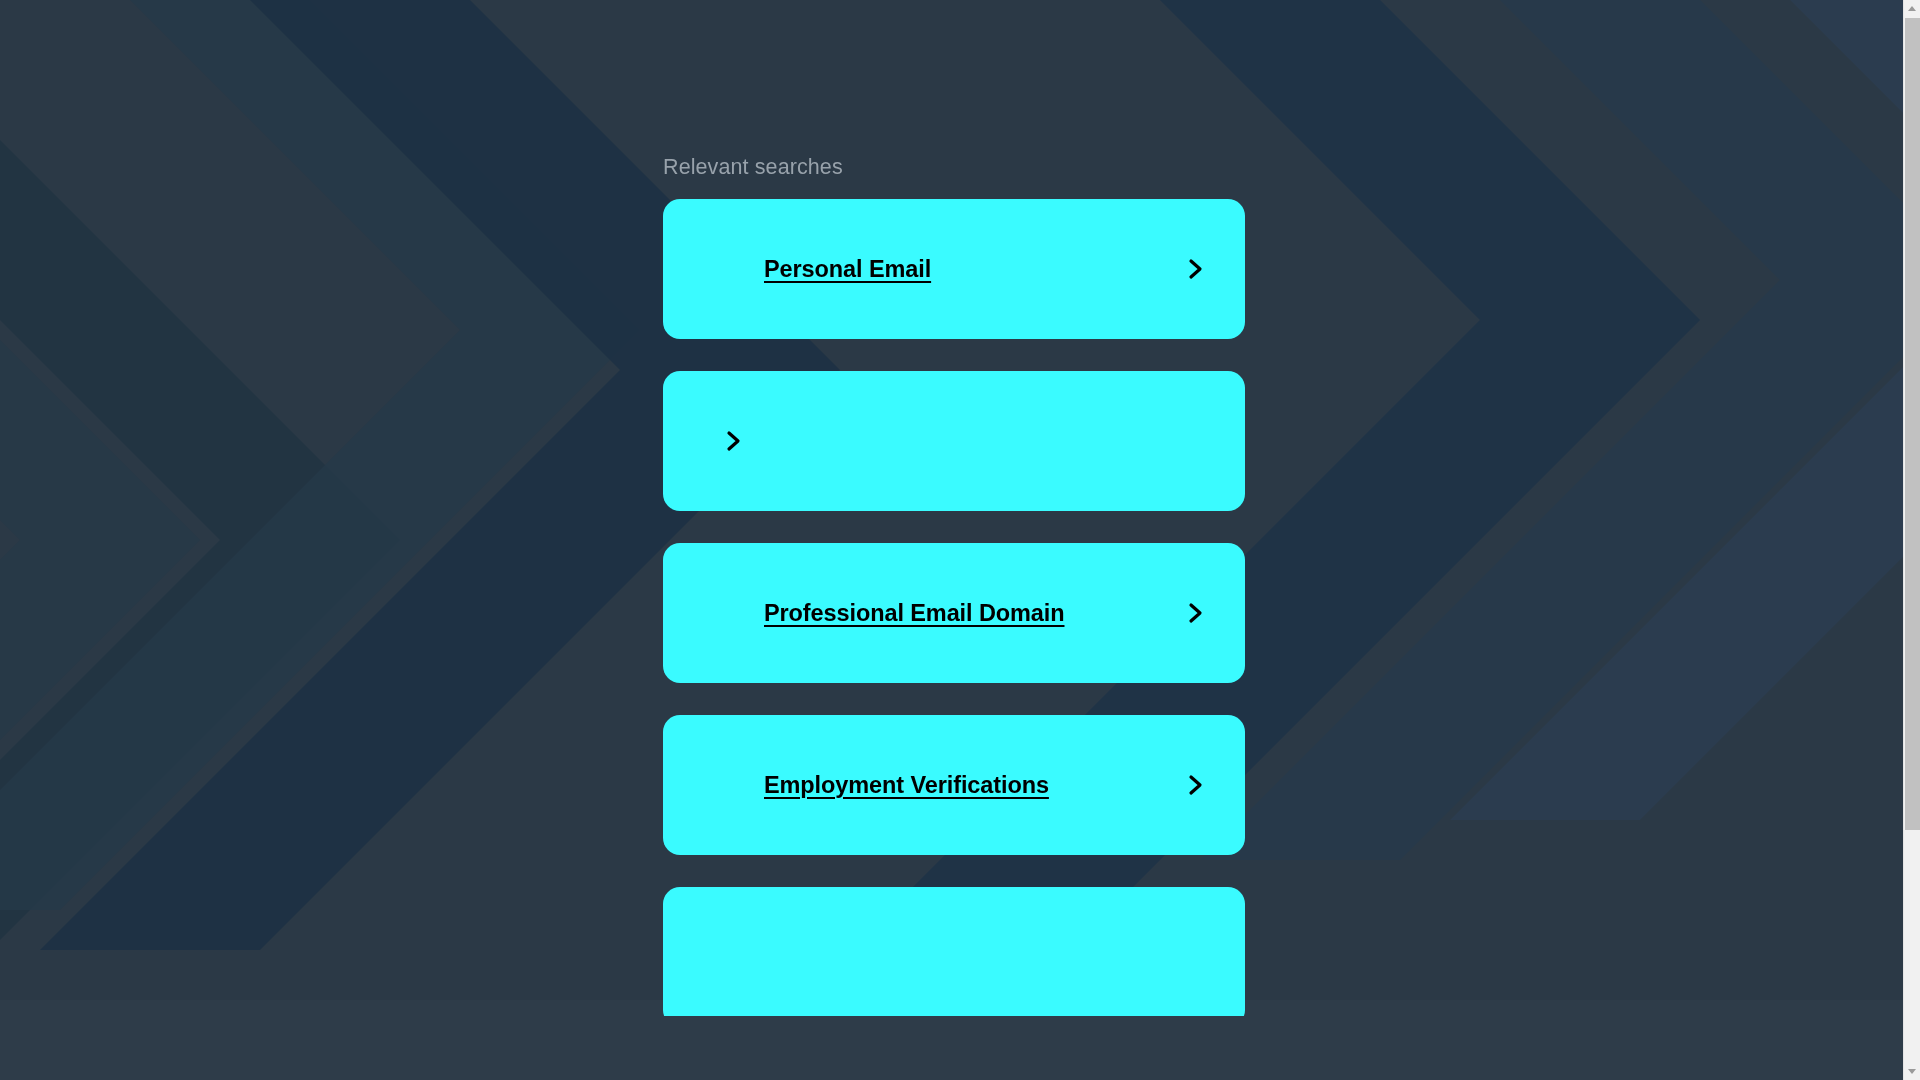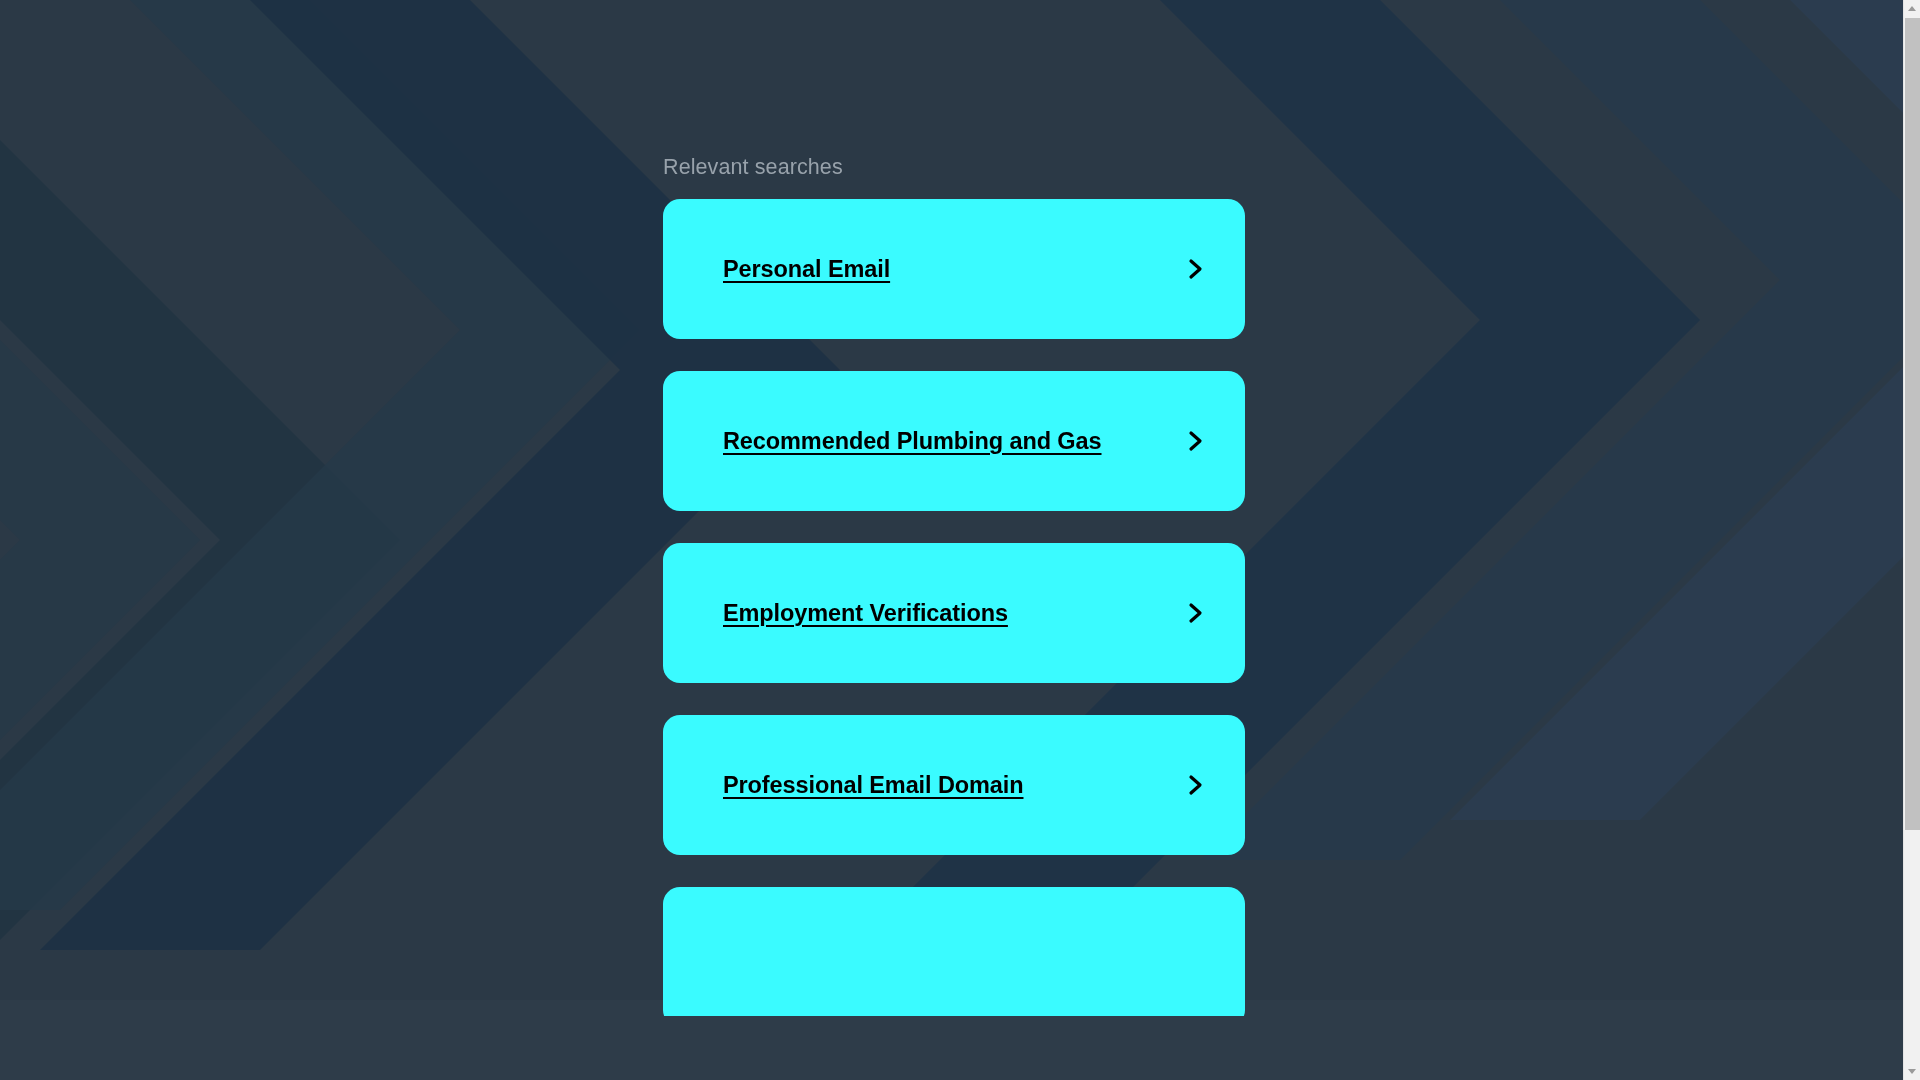--- a/index.html
+++ b/index.html
@@ -95,20 +95,21 @@
 
   .card-label {
     color: #000000;
     font-size: 23.5px;
     font-weight: 700;
     text-decoration: underline;
     text-underline-offset: 4px;
     text-decoration-thickness: 2px;
     letter-spacing: -0.1px;
     white-space: nowrap;
+    margin-left: 41px;
   }
 
   .chevron {
     width: 22px;
     height: 28px;
     flex: 0 0 auto;
     display: block;
   }
 
   
@@ -183,35 +184,34 @@
       <div class="card-list">
 
         <div class="search-card">
           <span class="card-label">Personal Email</span>
           <svg class="chevron" viewBox="0 0 22 28" fill="none">
             <path d="M6 6 L15 14 L6 22" stroke="#000000" stroke-width="3.2" stroke-linecap="round" stroke-linejoin="round"></path>
           </svg>
         </div>
 
         <div class="search-card">
-          <span class="card-label">Recommended Plumbing and Gas</span>
+          <svg class="chevron" viewBox="0 0 22 28" fill="none">
+            <path d="M6 6 L15 14 L6 22" stroke="#000000" stroke-width="3.2" stroke-linecap="round" stroke-linejoin="round"></path>
+          </svg>
+        </div>
+
+        <div class="search-card">
+          <span class="card-label">Professional Email Domain</span>
           <svg class="chevron" viewBox="0 0 22 28" fill="none">
             <path d="M6 6 L15 14 L6 22" stroke="#000000" stroke-width="3.2" stroke-linecap="round" stroke-linejoin="round"></path>
           </svg>
         </div>
 
         <div class="search-card">
           <span class="card-label">Employment Verifications</span>
-          <svg class="chevron" viewBox="0 0 22 28" fill="none">
-            <path d="M6 6 L15 14 L6 22" stroke="#000000" stroke-width="3.2" stroke-linecap="round" stroke-linejoin="round"></path>
-          </svg>
-        </div>
-
-        <div class="search-card">
-          <span class="card-label">Professional Email Domain</span>
           <svg class="chevron" viewBox="0 0 22 28" fill="none">
             <path d="M6 6 L15 14 L6 22" stroke="#000000" stroke-width="3.2" stroke-linecap="round" stroke-linejoin="round"></path>
           </svg>
         </div>
 
 
         <div class="search-card">
           
           
         </div>

